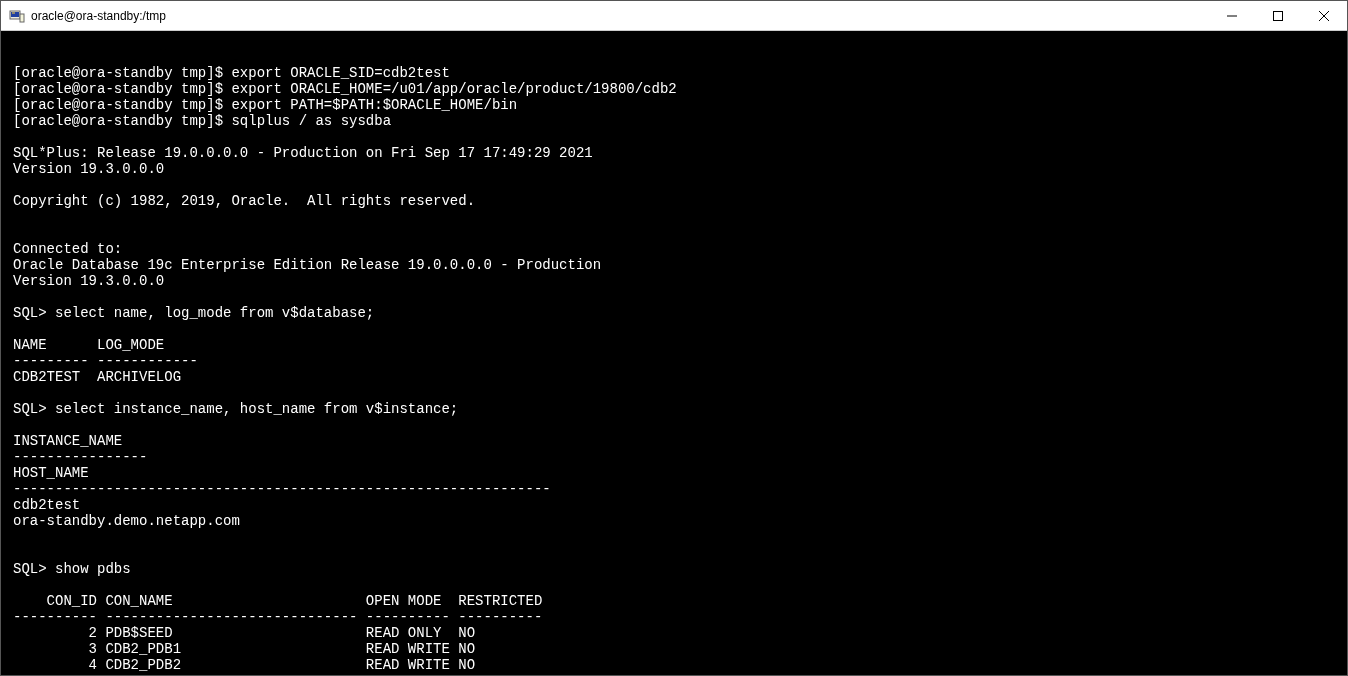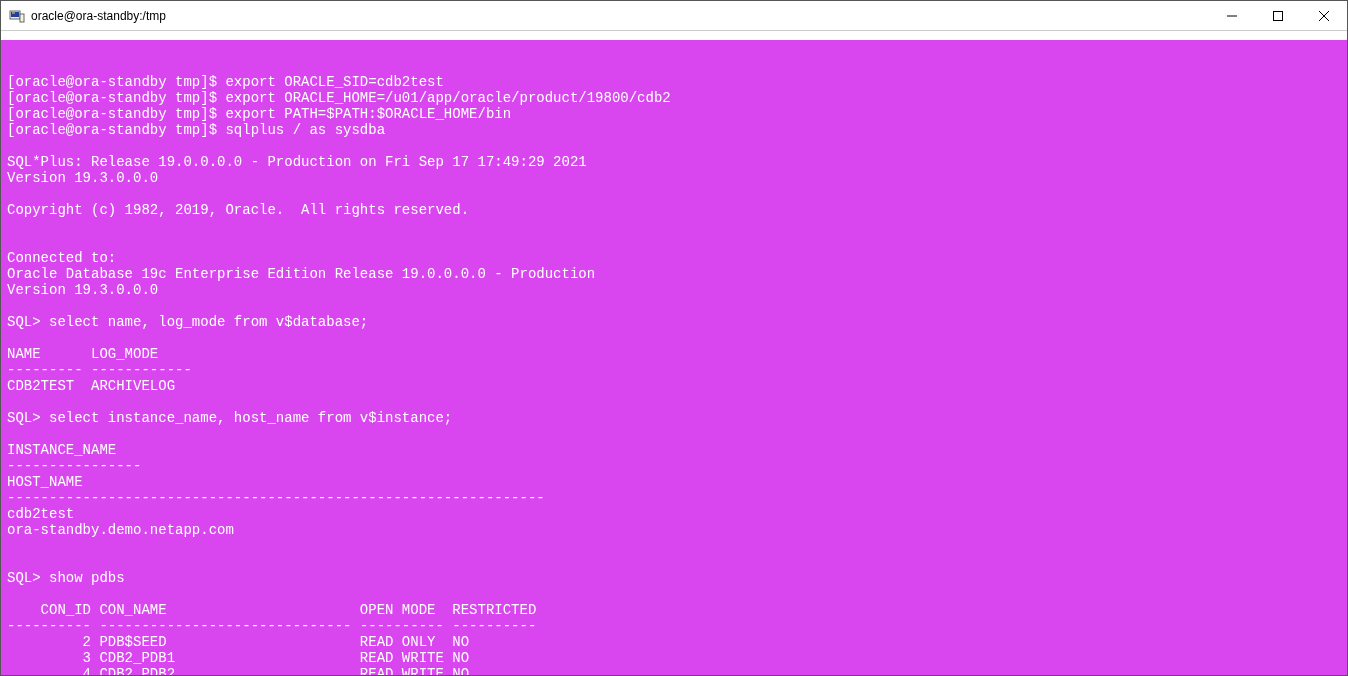--- a/index.html
+++ b/index.html
@@ -9,21 +9,20 @@
   background: #ffffff;
   font-family: "Segoe UI", Tahoma, sans-serif;
   overflow: hidden;
 }
 .window {
   width: 1348px;
   height: 676px;
   border: 1px solid #555;
   display: flex;
   flex-direction: column;
-  gap: 9px;
 }
 .titlebar {
   height: 30px;
   background: #ffffff;
   display: flex;
   align-items: center;
   border-bottom: 1px solid #ccc;
   font-size: 12px;
   color: #000;
 }
@@ -44,26 +43,26 @@
   height: 30px;
   display: flex;
   align-items: center;
   justify-content: center;
   font-size: 10px;
   color: #000;
 }
 .titlebar .win-btn svg { display:block; }
 .terminal {
   flex: 1;
-  background: #d946ef;
+  background: #000000;
   color: #ffffff;
   font-family: "Consolas", "Courier New", monospace;
   font-size: 14px;
   line-height: 16px;
-  padding: 2px 2px 0 6px;
+  padding: 2px 2px 0 12px;
   white-space: pre;
   overflow: hidden;
   position: relative;
 }
 .terminal .line { white-space: pre; }
 </style>
 </head>
 <body>
 
 <div class="window">

